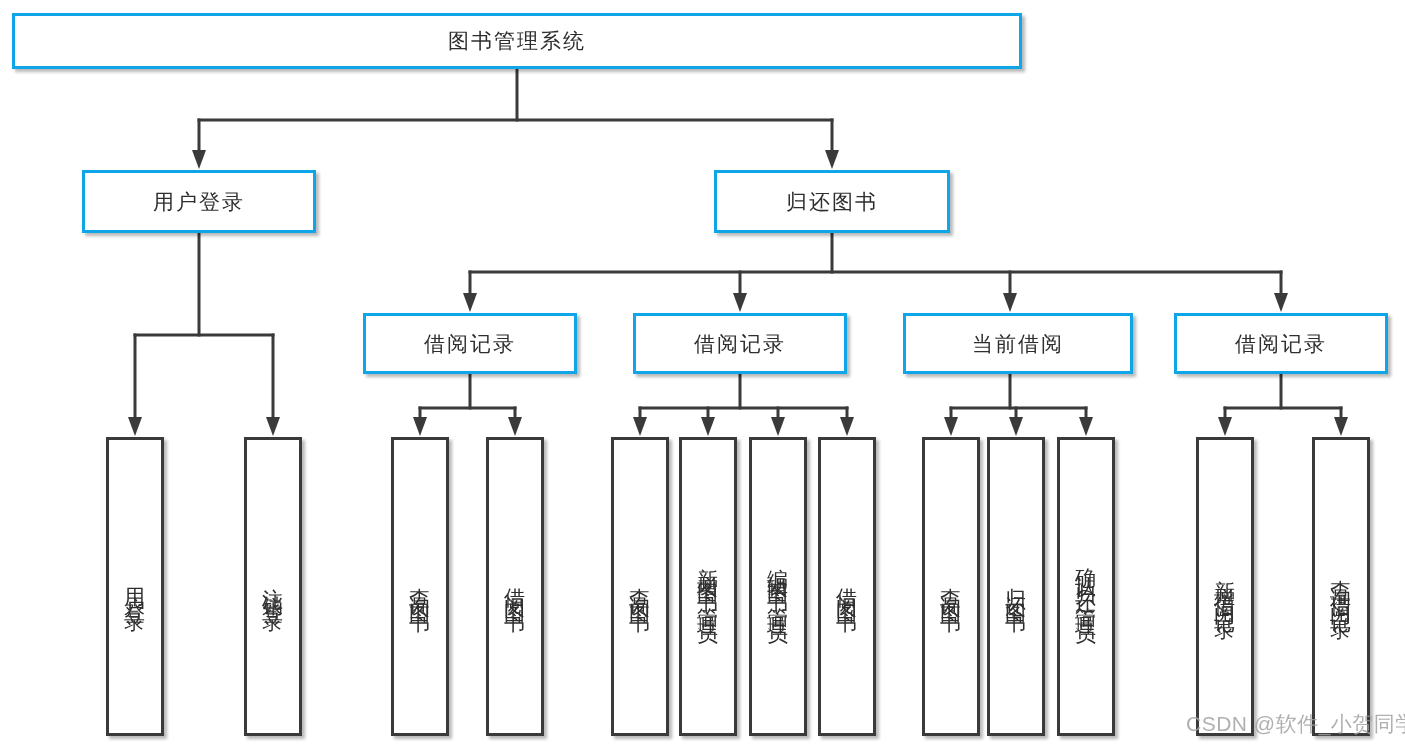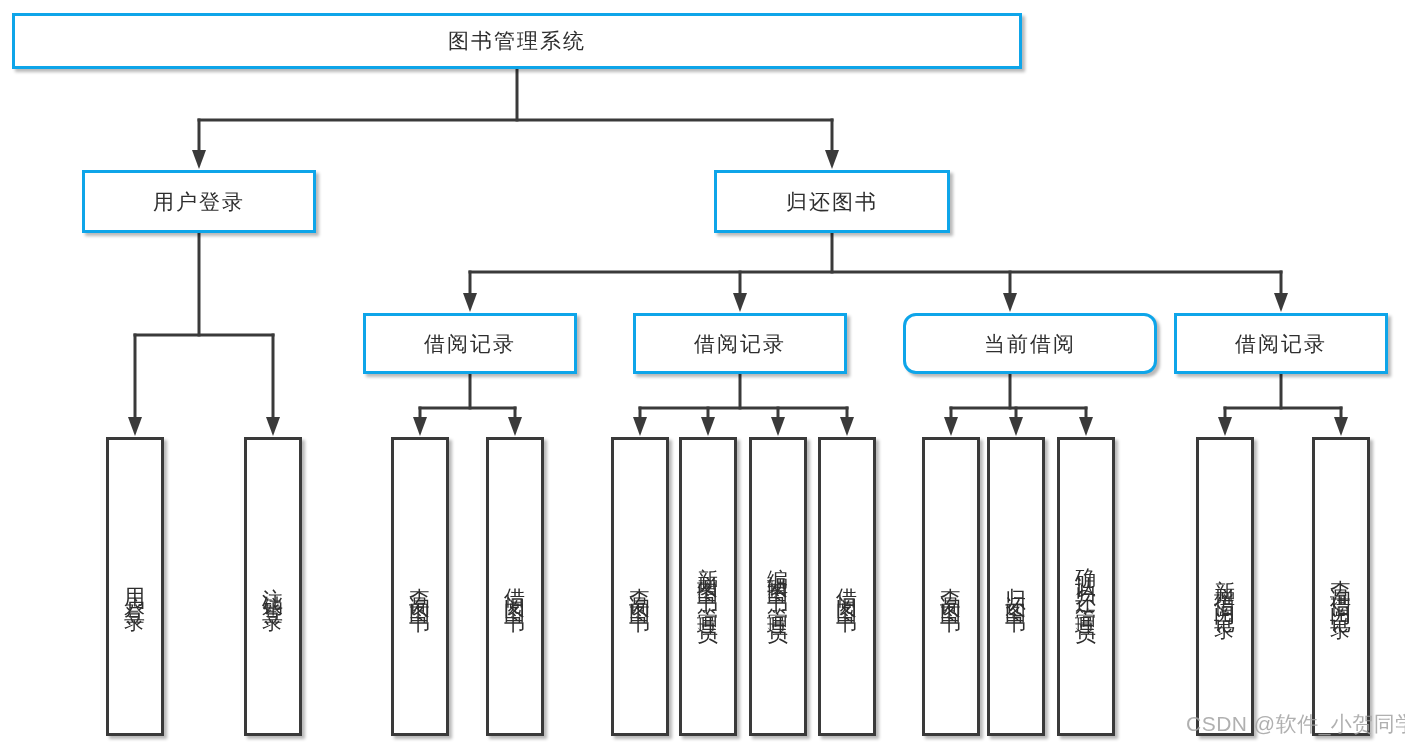--- a/index.html
+++ b/index.html
@@ -94,21 +94,21 @@
     </g>
   </svg>
 
   <div class="box" style="left:12px;top:13px;width:1010px;height:56px;">图书管理系统</div>
 
   <div class="box" style="left:82px;top:170px;width:234px;height:63px;">用户登录</div>
   <div class="box" style="left:714px;top:170px;width:236px;height:63px;">归还图书</div>
 
   <div class="box" style="left:363px;top:313px;width:214px;height:61px;">借阅记录</div>
   <div class="box" style="left:633px;top:313px;width:214px;height:61px;">借阅记录</div>
-  <div class="box" style="left:903px;top:313px;width:254px;height:61px;border-radius:13px;">当前借阅</div>
+  <div class="box" style="left:903px;top:313px;width:230px;height:61px;">当前借阅</div>
   <div class="box" style="left:1174px;top:313px;width:214px;height:61px;">借阅记录</div>
 
   <div class="leaf" style="left:106px;">用户登录</div>
   <div class="leaf" style="left:244px;">注销登录</div>
 
   <div class="leaf" style="left:391px;">查询图书</div>
   <div class="leaf" style="left:486px;">借阅图书</div>
 
   <div class="leaf" style="left:611px;">查询图书</div>
   <div class="leaf" style="left:679px;">新增图书（管理员）</div>

